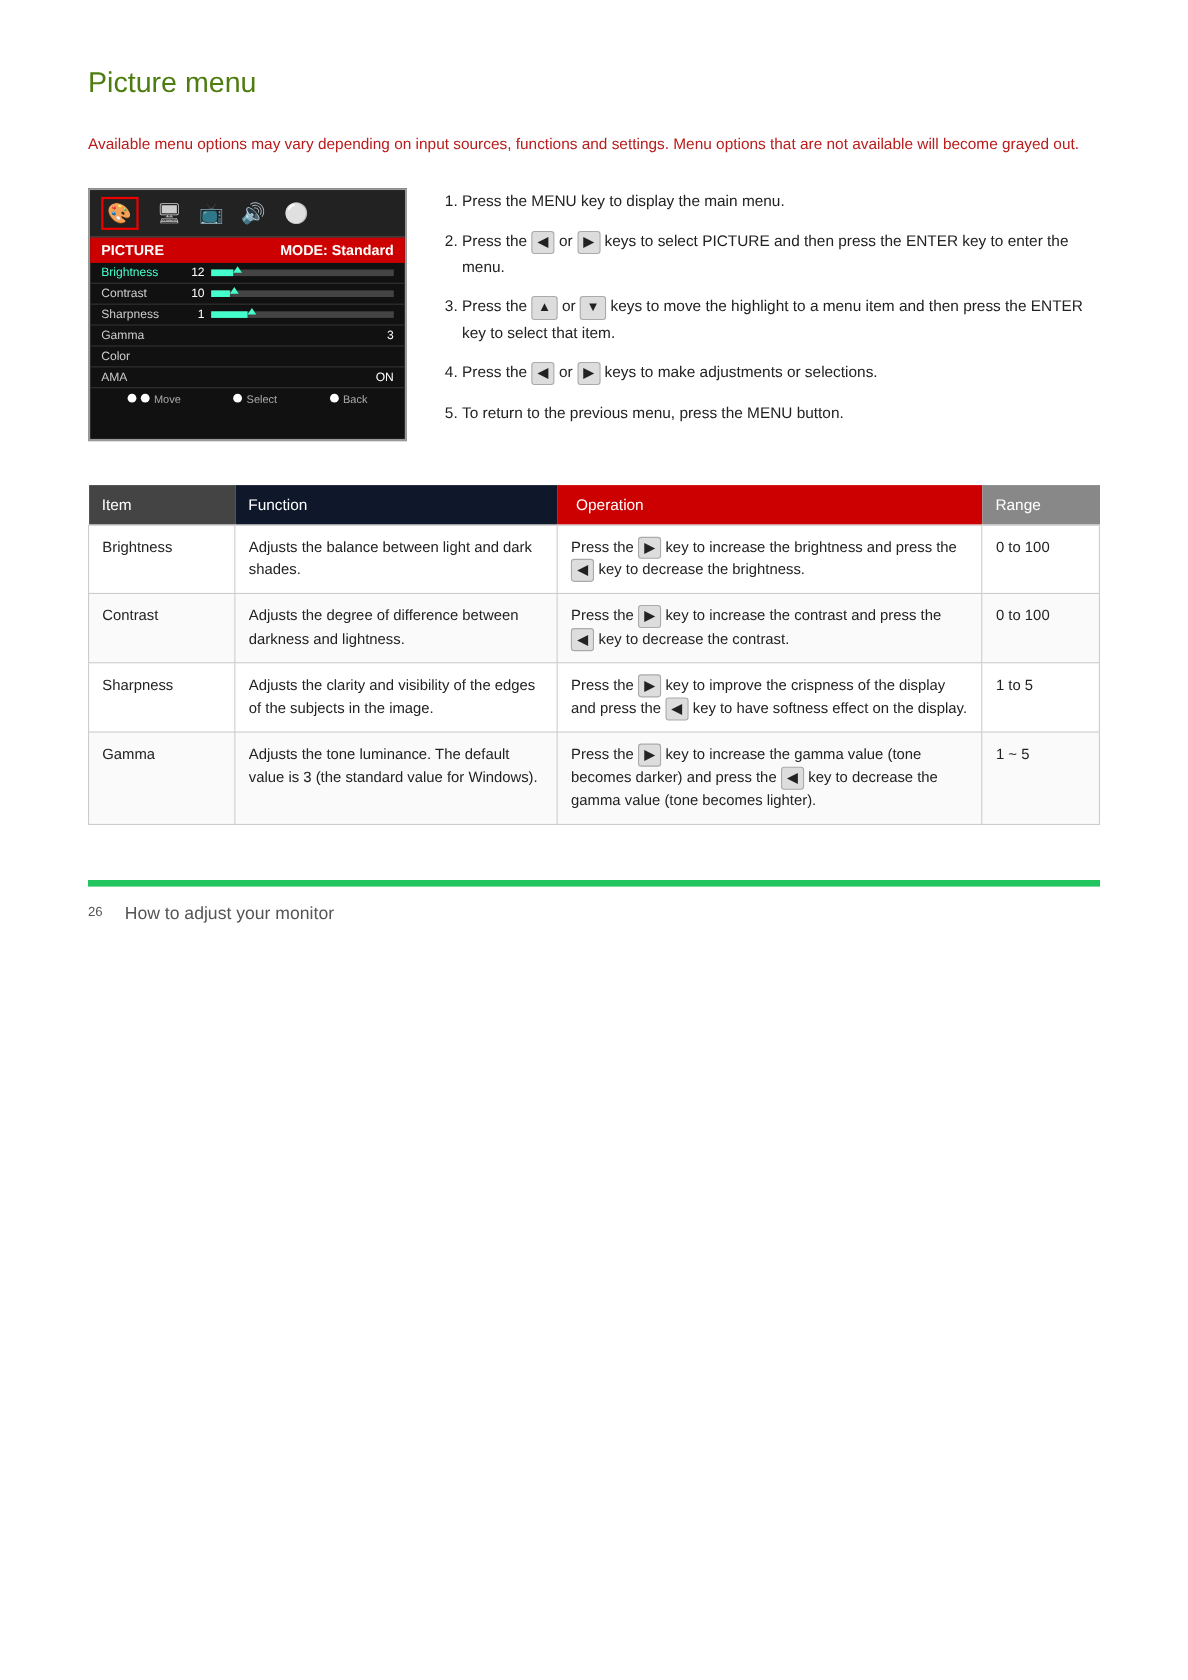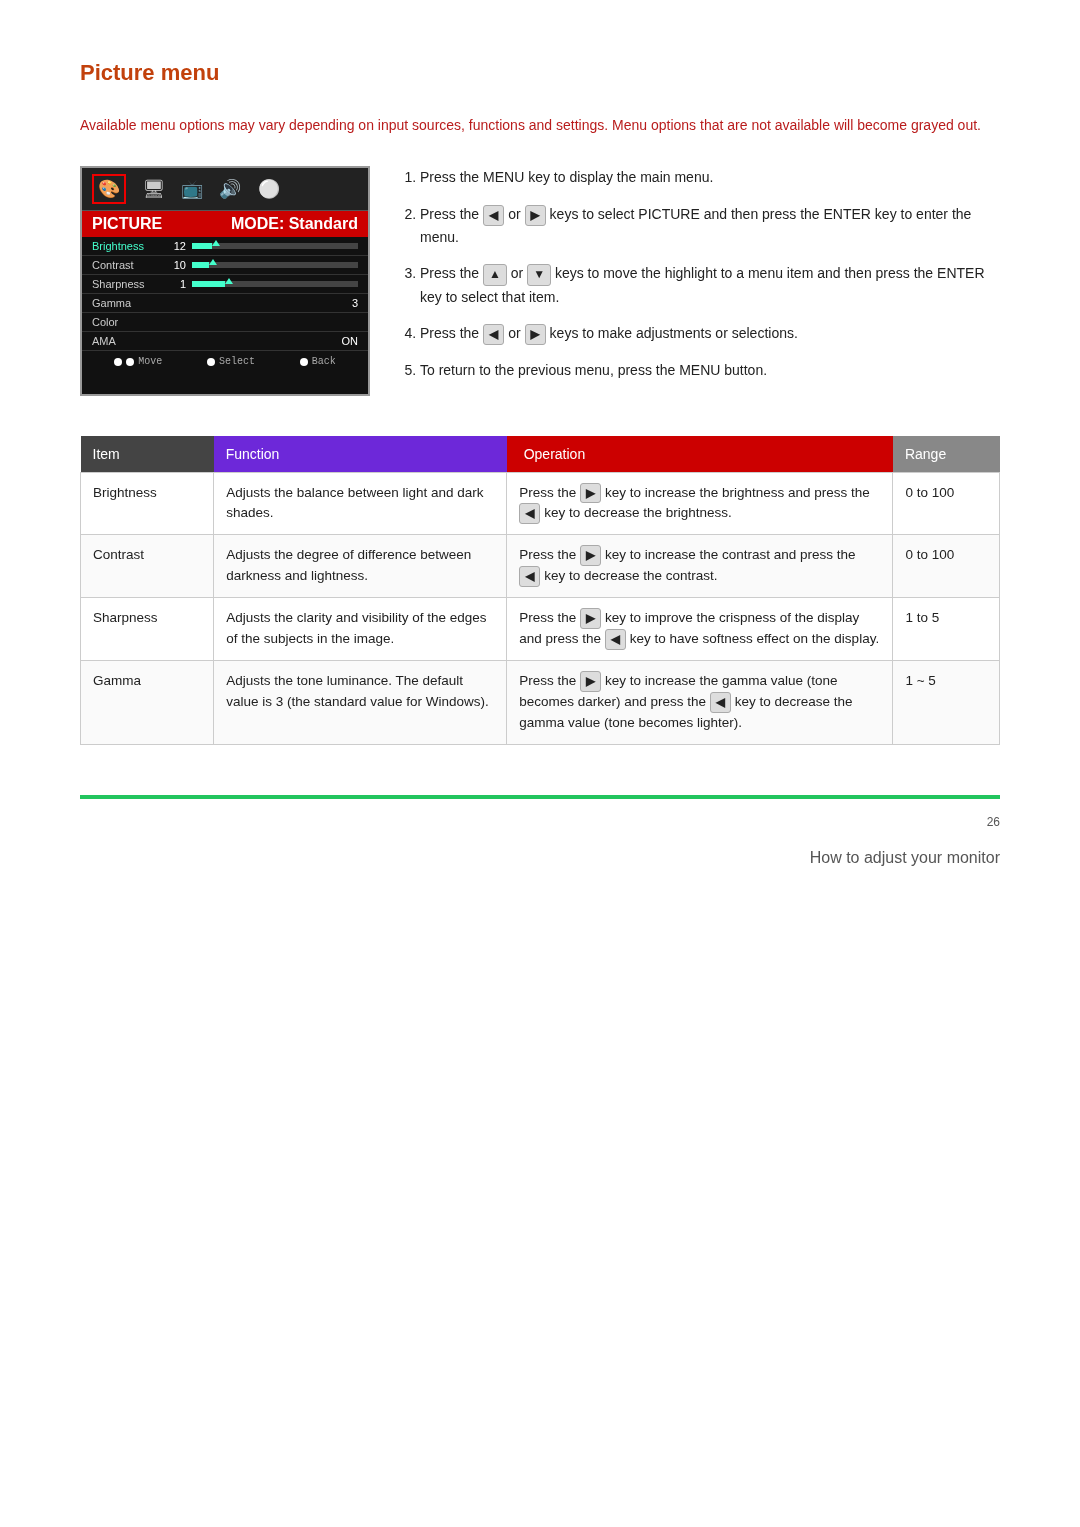--- a/index.html
+++ b/index.html
@@ -7,24 +7,24 @@
       font-family: Arial, Helvetica, sans-serif;
       font-size: 14px;
       background: #fff;
       color: #222;
       width: 1080px;
       min-height: 1527px;
       padding: 60px 80px 80px 80px;
     }
 
     .page-title {
-      font-size: 22px;
-      font-weight: bold;
+      font-size: 26px;
+      font-weight: normal;
       margin-bottom: 28px;
-      color: #c2410c;
+      color: #4d7c0f;
     }
 
     .intro-text {
       font-size: 14px;
       line-height: 1.6;
       margin-bottom: 30px;
       color: #b91c1c;
     }
 
     .content-area {
@@ -62,21 +62,21 @@
       padding: 2px 4px;
     }
 
     .osd-header {
       background: #c00;
       color: #fff;
       display: flex;
       justify-content: space-between;
       padding: 4px 10px;
       font-weight: bold;
-      font-size: 16px;
+      font-size: 13px;
     }
 
     .osd-row {
       display: flex;
       align-items: center;
       padding: 3px 10px;
       border-bottom: 1px solid #333;
       font-size: 11px;
     }
 
@@ -130,23 +130,22 @@
     .osd-footer {
       display: flex;
       justify-content: space-around;
       padding: 5px 10px;
       font-size: 10px;
       color: #aaa;
     }
 
     .osd-footer-item {
       display: flex;
-      align-items: center;
+      align-items: flex-start;
       gap: 4px;
-      font-family: Liberation Mono, monospace;
     }
 
     .osd-dot {
       width: 8px;
       height: 8px;
       border-radius: 50%;
       background: #888;
       display: inline-block;
     }
 
@@ -181,21 +180,21 @@
     }
 
     
     .menu-table {
       width: 100%;
       border-collapse: collapse;
       margin-top: 10px;
     }
 
     .menu-table th {
-      background: #6d28d9;
+      background: #0f172a;
       color: #fff;
       padding: 10px 12px;
       text-align: left;
       font-weight: normal;
       font-size: 14px;
     }
 
     .menu-table th:first-child {
       background: #444;
     }
@@ -240,27 +239,26 @@
     }
 
     .range-col {
       width: 80px;
       margin-left: 16px;
     }
 
     .footer-bar {
       margin-top: 50px;
       padding-top: 16px;
-      border-top: 4px solid #22c55e;
+      border-top: 6px solid #22c55e;
       font-size: 12px;
       color: #555;
       display: flex;
-      align-items: flex-end;
+      align-items: flex-start;
       gap: 20px;
-      flex-direction: column;
     }
 
     .page-num {
       font-size: 12px;
     }
 
     .footer-text {
       font-size: 16px;
     }
   </style>

